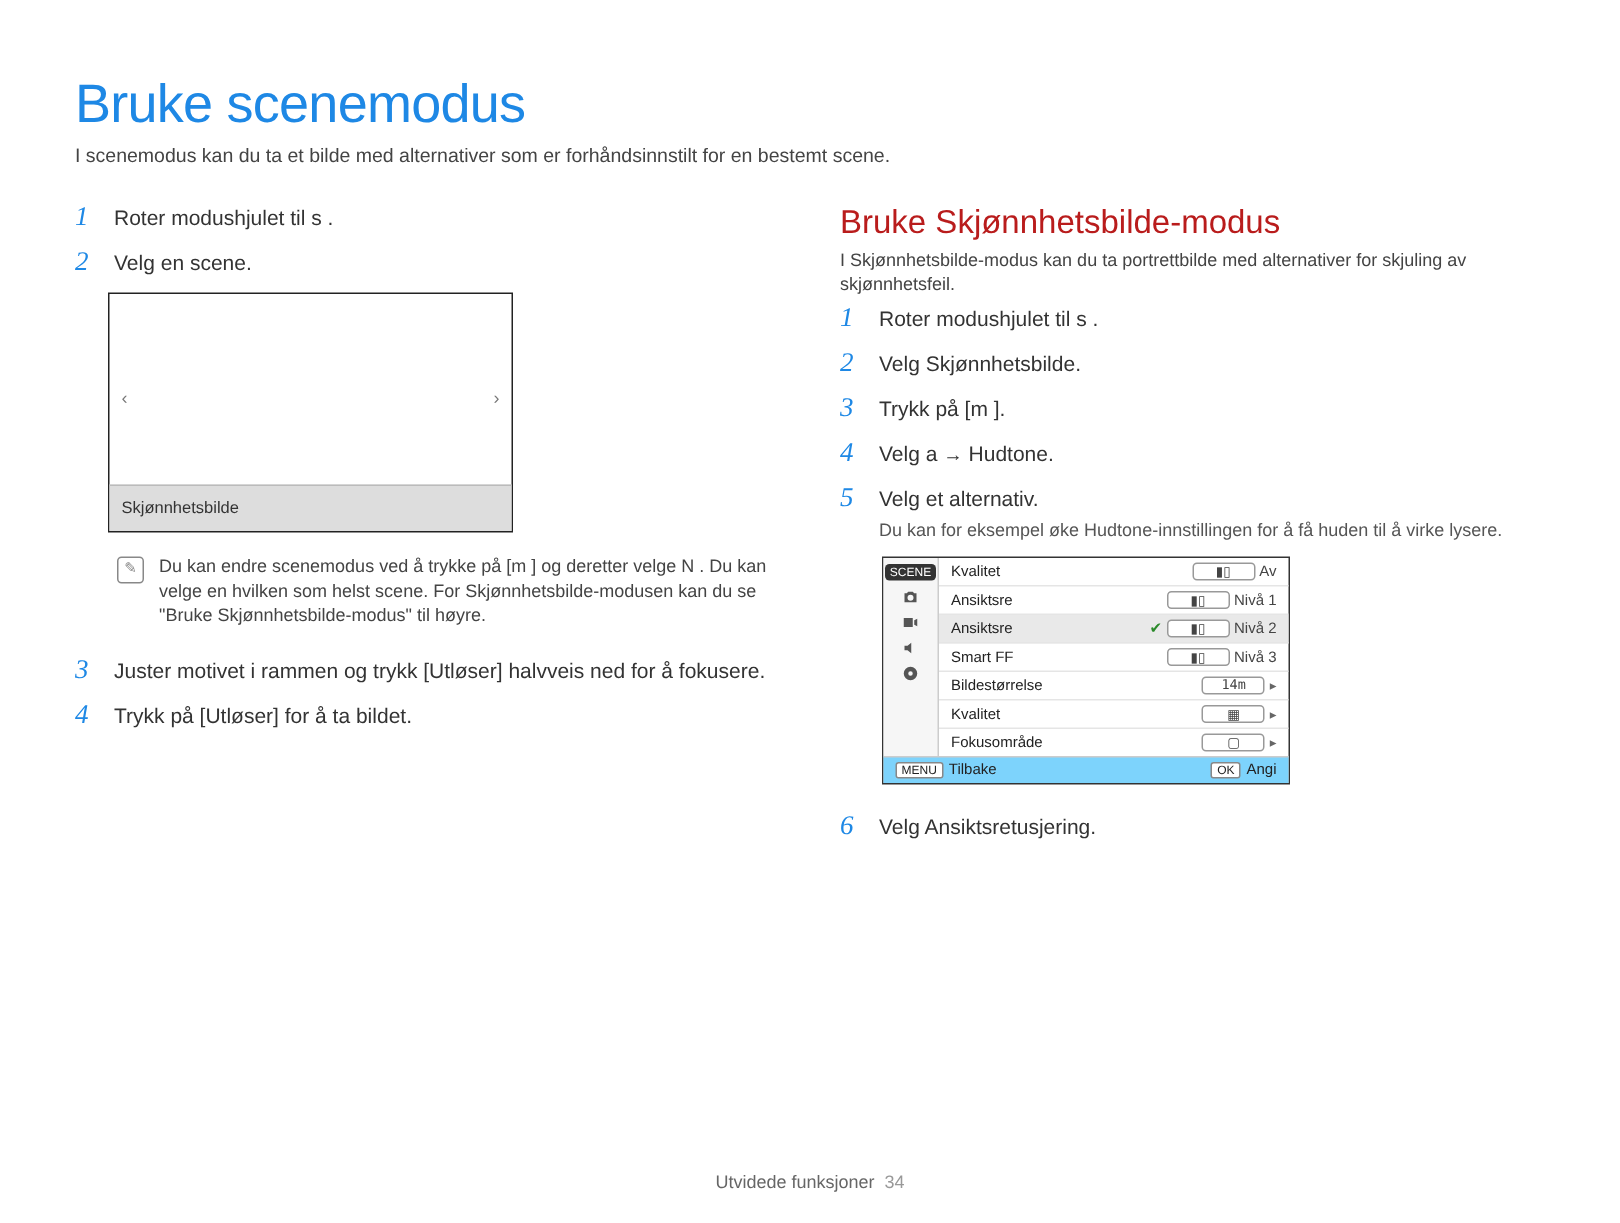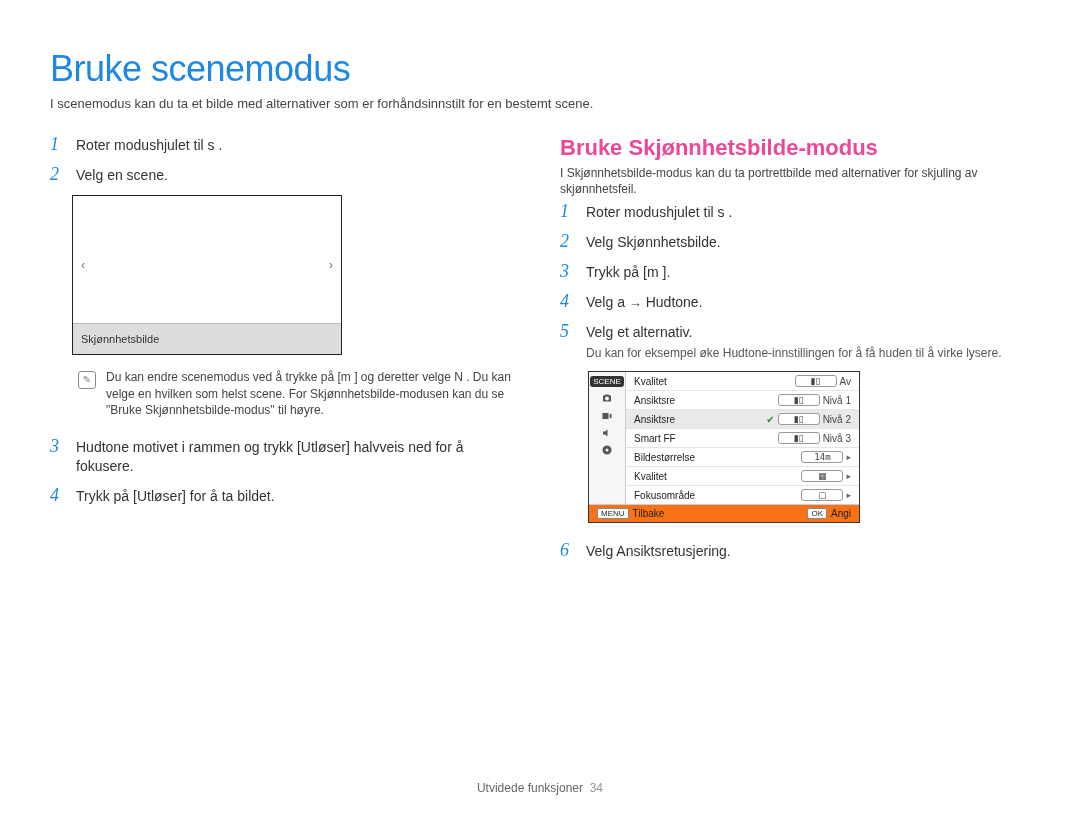--- a/index.html
+++ b/index.html
@@ -14,37 +14,37 @@
   .ol>li>.txt{padding-top:1px;line-height:1.35}
   .subdesc{display:block;font-size:12px;color:#555;margin-top:3px}
   .preview-box{width:270px;margin:6px 0 14px 22px}
   .preview-inner{border:1px solid #222;background:#fff;height:160px;position:relative;box-sizing:border-box}
   .preview-caret{position:absolute;top:50%;transform:translateY(-120%);font-size:12px;color:#777}
   .preview-caret.left{left:8px}
   .preview-caret.right{right:8px}
   .preview-footer{position:absolute;left:0;right:0;bottom:0;height:30px;background:#ddd;border-top:1px solid #bbb;font-size:11px;padding:0 8px;display:flex;align-items:center;color:#333}
   .note{display:flex;gap:10px;margin:10px 0 18px 28px;font-size:12px;color:#444;line-height:1.4}
   .note-icon{width:16px;height:16px;border:1px solid #888;border-radius:3px;display:flex;align-items:center;justify-content:center;font-size:10px;color:#888;flex:none;margin-top:2px}
-  h2.sub{margin:0 0 4px 0;color:#ec4899;font-weight:700;font-size:22px}
+  h2.sub{margin:0 0 4px 0;color:#b91c1c;font-weight:400;font-size:22px}
   .subintro{font-size:12px;color:#444;margin-bottom:5px;line-height:1.35}
   .screenwrap{margin:6px 0 0 28px}
   .cam-screen{width:270px;border:1px solid #333;font-size:10px;background:#fff}
   .cam-body{display:flex}
   .cam-left{width:36px;background:#f6f6f6;border-right:1px solid #ccc;display:flex;flex-direction:column;align-items:center;padding:4px 0;gap:5px}
   .cam-left span{display:inline-block;font-size:10px;color:#555}
   .cam-left .sel{background:#333;color:#fff;border-radius:3px;padding:1px 3px;font-size:8px}
   .cam-list{flex:1}
   .cam-row{display:flex;align-items:center;justify-content:space-between;padding:3px 8px;border-bottom:1px solid #e5e5e5}
   .cam-row:last-child{border-bottom:none}
   .cam-row.hl{background:#e9e9e9}
   .cam-row .lab{color:#222}
   .cam-row .val{display:flex;align-items:center;gap:3px;color:#444}
   .cam-row .pill{display:inline-block;min-width:34px;text-align:center;border:1px solid #999;border-radius:3px;padding:0 3px;font-size:9px;background:#fff}
   .cam-row .chev{font-size:9px;color:#666}
-  .cam-foot{display:flex;justify-content:space-between;align-items:center;background:#f97316;border-top:1px solid #ccc;padding:3px 8px;font-size:10px}
+  .cam-foot{display:flex;justify-content:space-between;align-items:center;background:#7dd3fc;border-top:1px solid #ccc;padding:3px 8px;font-size:10px}
   .cam-foot .btn{display:inline-flex;align-items:center;gap:4px}
   .cam-foot .key{display:inline-block;border:1px solid #888;border-radius:2px;padding:0 3px;font-size:8px;background:#fff}
   .page-footer{position:absolute;left:0;right:0;bottom:20px;text-align:center;font-size:12px;color:#666}
   .page-footer .pn{color:#999}
   .mono{font-family:monospace}
   .thin-arrow{font-size:13px}
   svg.ico{width:12px;height:12px;fill:#555;vertical-align:middle}
 </style>
 </head>
 <body>
@@ -76,21 +76,21 @@
       </div>
 
       <div class="note">
         <span class="note-icon">✎</span>
         <span>Du kan endre scenemodus ved å trykke på [m       ] og deretter velge N      . Du kan velge en hvilken som helst scene. For Skjønnhetsbilde-modusen kan du se "Bruke Skjønnhetsbilde-modus" til høyre.</span>
       </div>
 
       <ul class="ol">
         <li>
             <span class="num">3</span>
-            <span class="txt">Hudtone motivet i rammen og trykk [Utløser] halvveis ned for å fokusere.</span>
+            <span class="txt">Juster motivet i rammen og trykk [Utløser] halvveis ned for å fokusere.</span>
           </li>
         <li>
             <span class="num">4</span>
             <span class="txt">Trykk på [Utløser] for å ta bildet.</span>
           </li>
       </ul>
     </div>
 
     <div class="col">
       <h2 class="sub">Bruke Skjønnhetsbilde-modus</h2>

